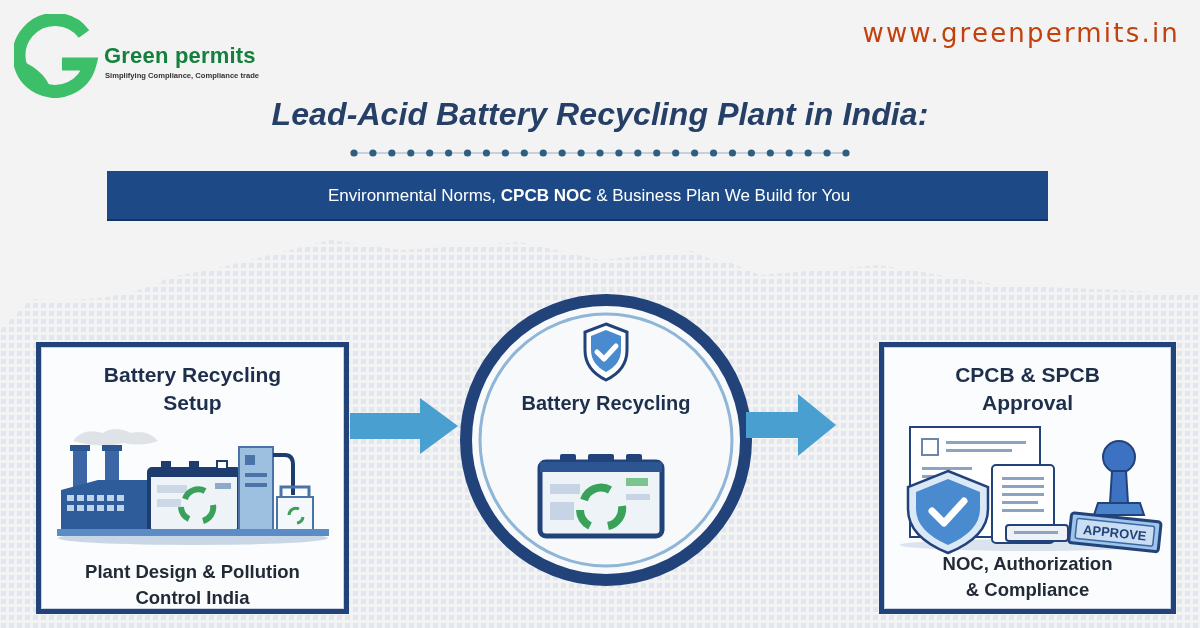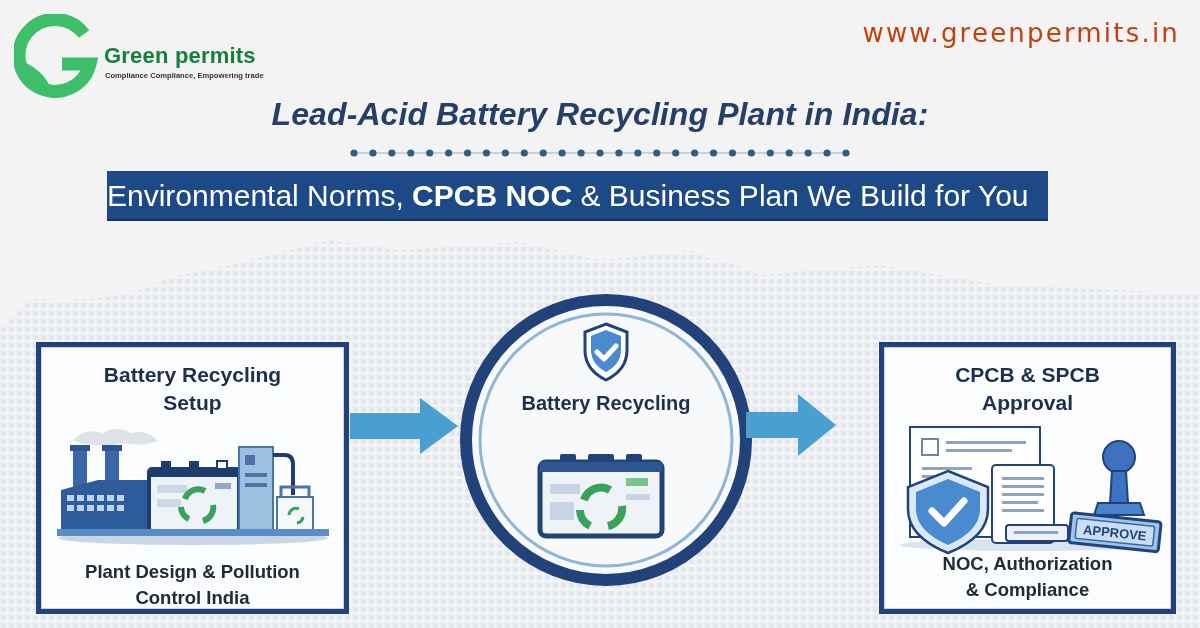--- a/index.html
+++ b/index.html
@@ -36,23 +36,24 @@
     left: 0; width: 1200px; top: 96px; text-align: center;
     font-size: 32px; font-weight: bold; color: #253f66;
     font-family: "Liberation Sans", sans-serif; letter-spacing: 0.1px; font-style: italic;
   }
 
   .dots { left: 348px; top: 147px; width: 504px; height: 12px; }
 
   .banner {
     left: 107px; top: 171px; width: 941px; height: 50px;
     background: #1d4a87; border-bottom: 2px solid #13355f;
-    color: #fff; font-size: 30px; text-align: left;
+    color: #fff; font-size: 17px; text-align: center;
     line-height: 49px; white-space: nowrap;
     font-family: "Liberation Sans", sans-serif;
+    padding-left: 23px;
   }
   .banner b { font-weight: bold; }
 
   .card {
     background: #fbfcfd; border: 5px solid #22427a;
     box-shadow: inset 0 0 0 1px #c9d3e2;
   }
   .card-left { left: 36px; top: 342px; width: 313px; height: 272px; }
   .card-right { left: 855px; top: 342px; width: 297px; height: 272px; margin-left: 24px; }
 
@@ -93,21 +94,21 @@
     <ellipse cx="760" cy="5" rx="80" ry="30"></ellipse>
   </g>
 </svg>
 
 <div class="abs logo">
   <svg class="abs logo-mark" viewBox="0 0 84 84">
     <path d="M70 20 A36 36 0 1 0 76 50 L48 50" fill="none" stroke="#3dbf6a" stroke-width="13" stroke-linecap="butt"></path>
     <path d="M6 46 Q10 72 38 80 Q34 58 6 46 Z" fill="#3dbf6a"></path>
   </svg>
   <div class="abs logo-name">Green permits</div>
-  <div class="abs logo-tagline">Compliance Compliance, Empowering trade</div>
+  <div class="abs logo-tagline">Simplifying Compliance, Compliance trade</div>
 </div>
 
 <div class="abs website">www.greenpermits.in</div>
 
 <h1 class="abs main-title">Lead-Acid Battery Recycling Plant in India:</h1>
 
 <svg class="abs dots" viewBox="0 0 504 12">
   <line x1="6" y1="6" x2="498" y2="6" stroke="#b9c6d6" stroke-width="1.5"></line>
   <g fill="#2f5f80" id="dotrow">
       <circle cx="6" cy="6" r="3.6"></circle>

